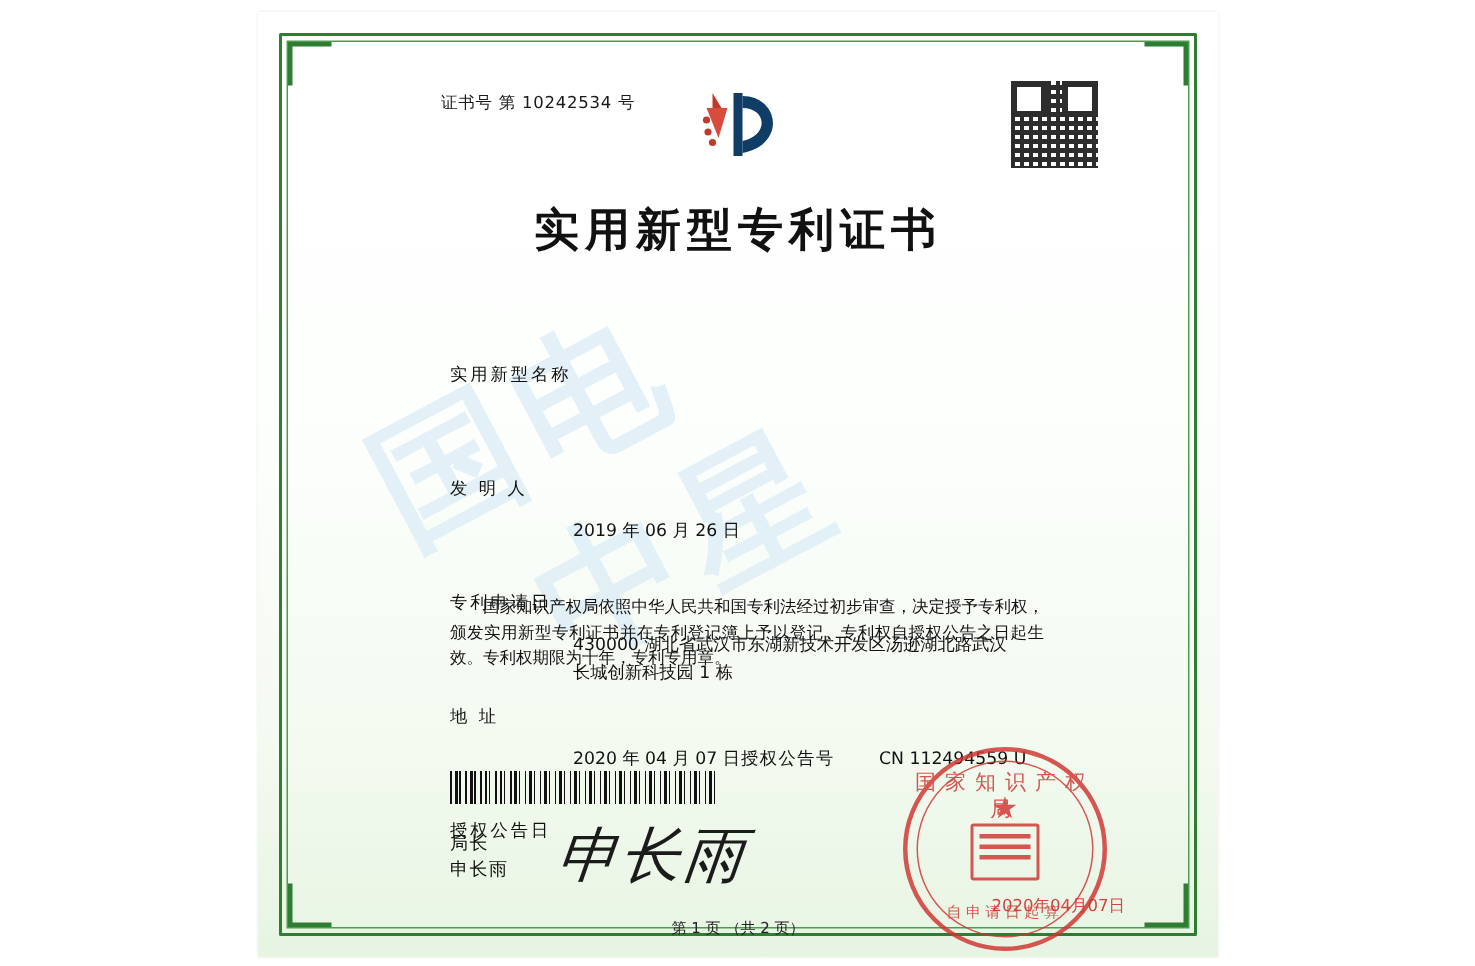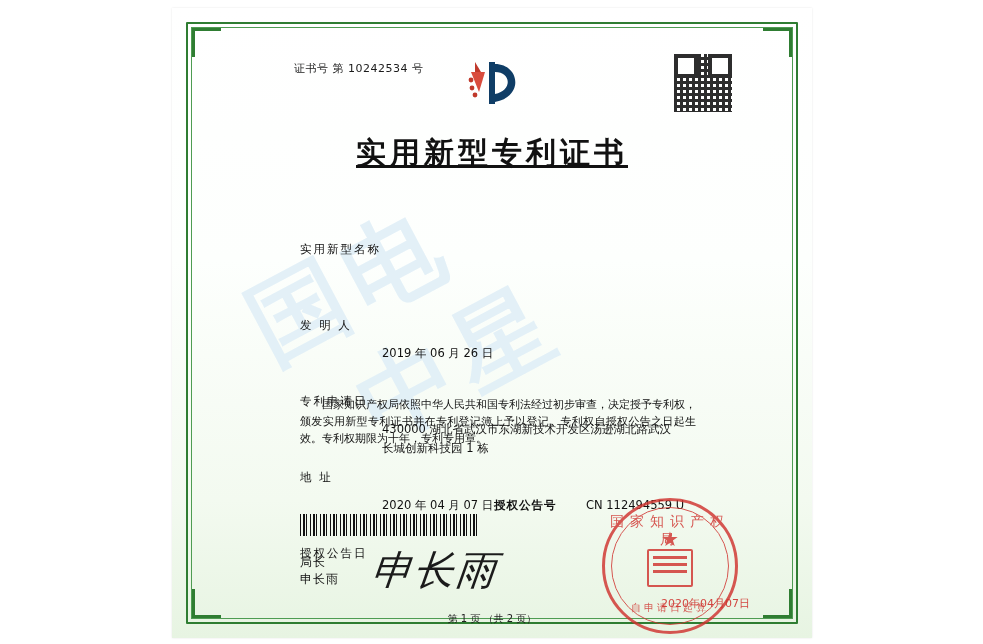--- a/index.html
+++ b/index.html
@@ -125,21 +125,20 @@
     position: absolute;
     left: 0;
     right: 0;
     top: 125px;
     text-align: center;
     font-size: 30px;
     font-weight: bold;
     letter-spacing: 4px;
     color: #111;
     font-family: "DejaVu Sans", sans-serif;
-    text-decoration: underline;
   }
 
   
   .fields {
     position: absolute;
     left: 128px;
     top: 186px;
     width: 420px;
     font-size: 11.5px;
     color: #111;
@@ -160,21 +159,21 @@
   }
   .fvalue {
     flex: 1;
   }
   .fvalue .sub {
     display: block;
     margin-top: 4px;
   }
   .frow.two-col .flabel { width: 82px; flex: 0 0 82px; }
   .frow.two-col .mid { width: 112px; flex: 0 0 112px; }
-  .frow.two-col .label2 { width: 92px; flex: 0 0 92px; letter-spacing: 1px; font-weight: bold; }
+  .frow.two-col .label2 { width: 92px; flex: 0 0 92px; letter-spacing: 1px; }
 
   
   .paras {
     position: absolute;
     left: 128px;
     top: 388px;
     width: 396px;
     font-size: 11px;
     line-height: 17px;
     color: #111;

